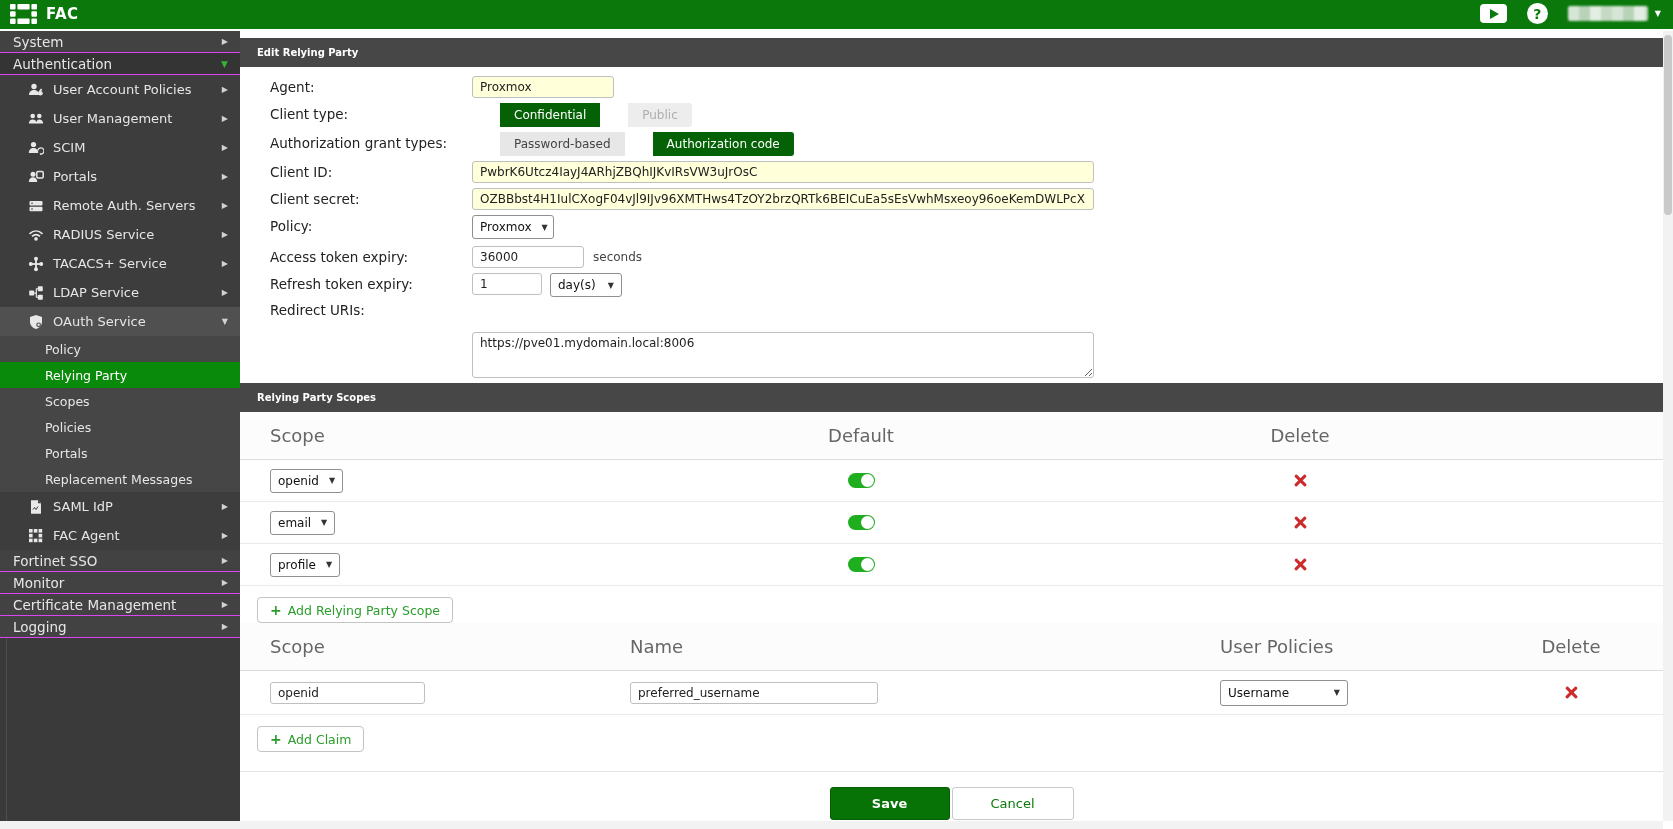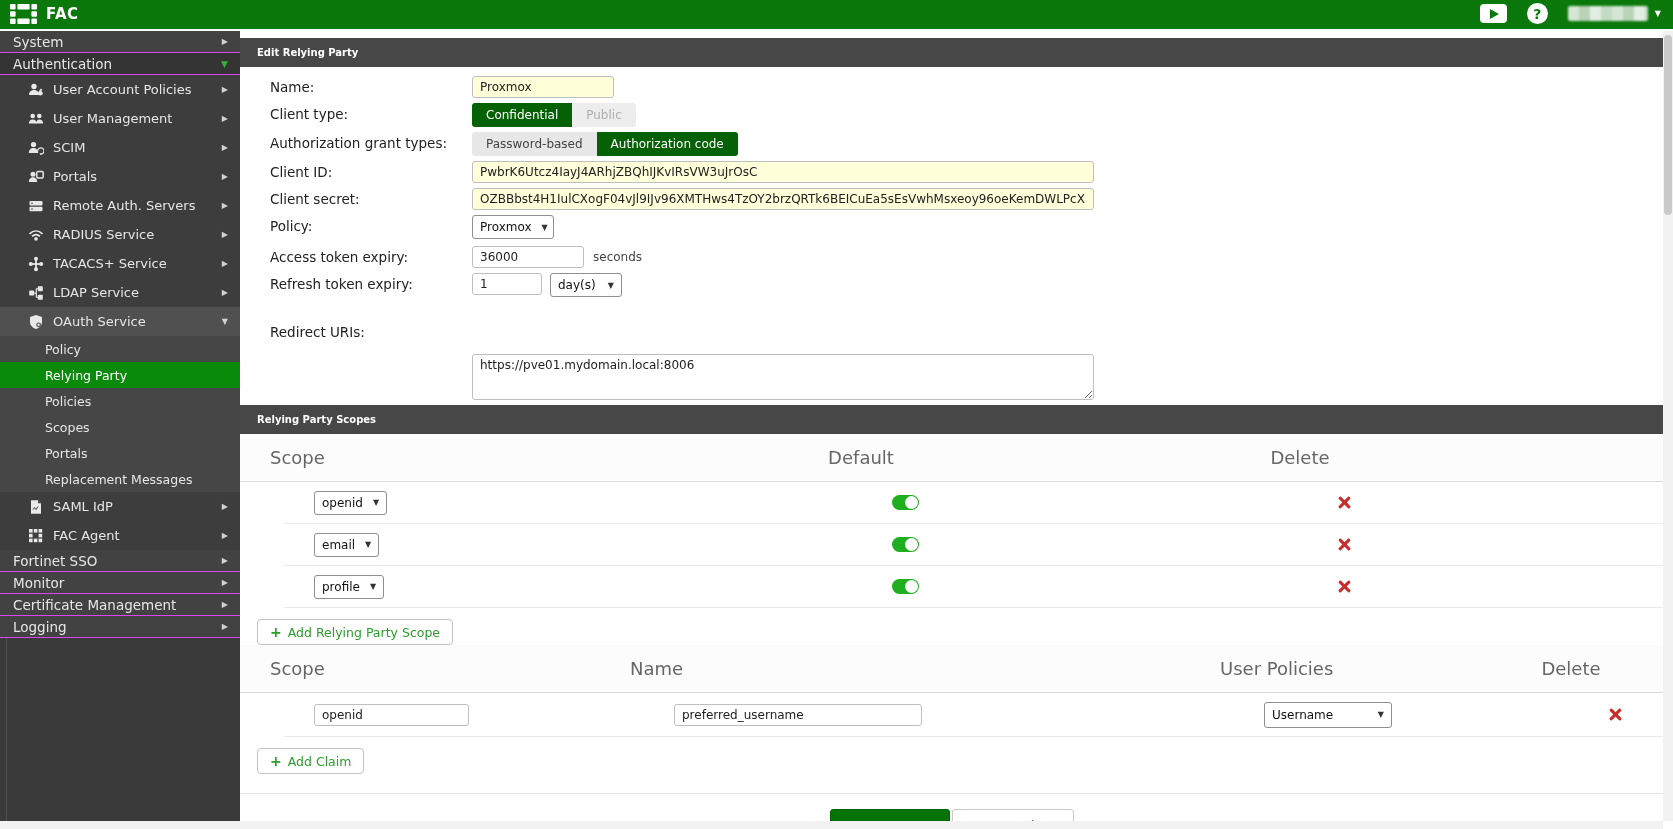--- a/index.html
+++ b/index.html
@@ -48,35 +48,35 @@
     padding-left:17px; font-size:10px; font-weight:600; }
   .sbar.first { margin-top:7px; }
   .sbar.mt { margin-top:12px; }
   .form { padding-top:9px; }
   .frow { display:flex; align-items:flex-start; margin-bottom:5px; }
   .flabel { width:232px; padding-left:30px; font-size:13.5px; color:#222; padding-top:3px; }
   .inp { border:1px solid #bfbfbf; border-radius:3px; padding:3px 7px; font-size:12px; color:#222;
     background:#fff; font-family:inherit; height:22px; white-space:nowrap; overflow:hidden; }
   .inp.yellow { background:#ffffd9; }
   .seg { display:inline-flex; border-radius:3px; overflow:hidden; font-size:12px; }
-  .seg span { padding:5px 14px; }
+  .seg span { padding:5px 14px;margin-left:28px; }
   .seg .on { background:#056105; color:#fff; }
   .seg .off { background:#e7e7e7; color:#444; }
   .seg .off.dim { background:#ededed; color:#aeaeae; }
   .sel { display:inline-flex; align-items:center; justify-content:space-between; gap:10px;
     border:1px solid #8f8f8f; border-radius:3px; background:#fff; padding:3px 7px; height:24px;
     font-size:12px; color:#111; }
   .sel .sc { font-size:8px; color:#333; }
   .suffix { margin-left:9px; font-size:12px; color:#444; padding-top:4px; }
   textarea.redir { width:622px; height:46px; resize:both; border:1px solid #bfbfbf; border-radius:3px;
     padding:3px 7px; font-size:12px; color:#222; font-family:inherit;margin-top:33px; }
   
   .thead { display:grid; height:48px; align-items:center; color:#666; font-size:18px;
     border-bottom:1px solid #dcdcdc; background:#fcfcfc; }
-  .trow { display:grid; height:42px; align-items:center; border-bottom:1px solid #eaeaea;margin-left:44px; }
+  .trow { display:grid; height:42px; align-items:center; border-bottom:1px solid #eaeaea; }
   .gridS { grid-template-columns:420px 402px 476px auto; }
   .gridC { grid-template-columns:390px 590px 270px 162px auto; }
   .c1 { padding-left:30px; }
   .cc { justify-self:center; }
   .tog { width:27px; height:15px; border-radius:8px; background:#1fae1f; position:relative; }
   .tog::after { content:''; position:absolute; right:1px; top:1px; width:13px; height:13px;
     border-radius:50%; background:#fff; }
   .xdel { width:15px; height:15px; position:relative; }
   .xdel::before,.xdel::after { content:''; position:absolute; left:0; top:6px; width:15px; height:3.2px;
     border-radius:1px; background:#cc2b2b; }
@@ -243,24 +243,24 @@
     <span>OAuth Service</span>
     <span class="chev">▼</span>
   </div>
   <div class="nav l2">
     <span>Policy</span>
   </div>
   <div class="nav l2 active">
     <span>Relying Party</span>
   </div>
   <div class="nav l2">
+    <span>Scopes</span>
+  </div>
+  <div class="nav l2">
     <span>Policies</span>
-  </div>
-  <div class="nav l2">
-    <span>Scopes</span>
   </div>
   <div class="nav l2">
     <span>Portals</span>
   </div>
   <div class="nav l2">
     <span>Replacement Messages</span>
   </div>
   <div class="nav l1">
     <span class="nicon">
         <svg width="16" height="16" viewBox="0 0 16 16">
@@ -309,21 +309,21 @@
 </div>
 
 <div class="main">
 
   <div class="sbar first">
     <span>Edit Relying Party</span>
   </div>
 
   <div class="form">
     <div class="frow">
-      <div class="flabel">Name:</div>
+      <div class="flabel">Agent:</div>
       <input class="inp yellow" style="width: 142px;" value="Proxmox">
     </div>
     <div class="frow">
       <div class="flabel">Client type:</div>
       <div class="seg">
         <span class="on">Confidential</span>
         <span class="off dim">Public</span>
       </div>
     </div>
     <div class="frow">
@@ -346,21 +346,21 @@
       <div class="sel" style="width:82px">
         <span>Proxmox</span>
         <span class="sc">▼</span>
       </div>
     </div>
     <div class="frow">
       <div class="flabel">Access token expiry:</div>
       <input class="inp" style="width: 112px;" value="36000">
       <span class="suffix">seconds</span>
     </div>
-    <div class="frow" style="margin-bottom:24px">
+    <div class="frow" style="margin-bottom:2px">
       <div class="flabel">Refresh token expiry:</div>
       <input class="inp" style="width: 70px;" value="1">
       <div class="sel" style="width:72px; margin-left:8px">
         <span>day(s)</span>
         <span class="sc">▼</span>
       </div>
     </div>
     <div class="frow">
       <div class="flabel">Redirect URIs:</div>
       <textarea class="redir" spellcheck="false" style="">https://pve01.mydomain.local:8006</textarea>

